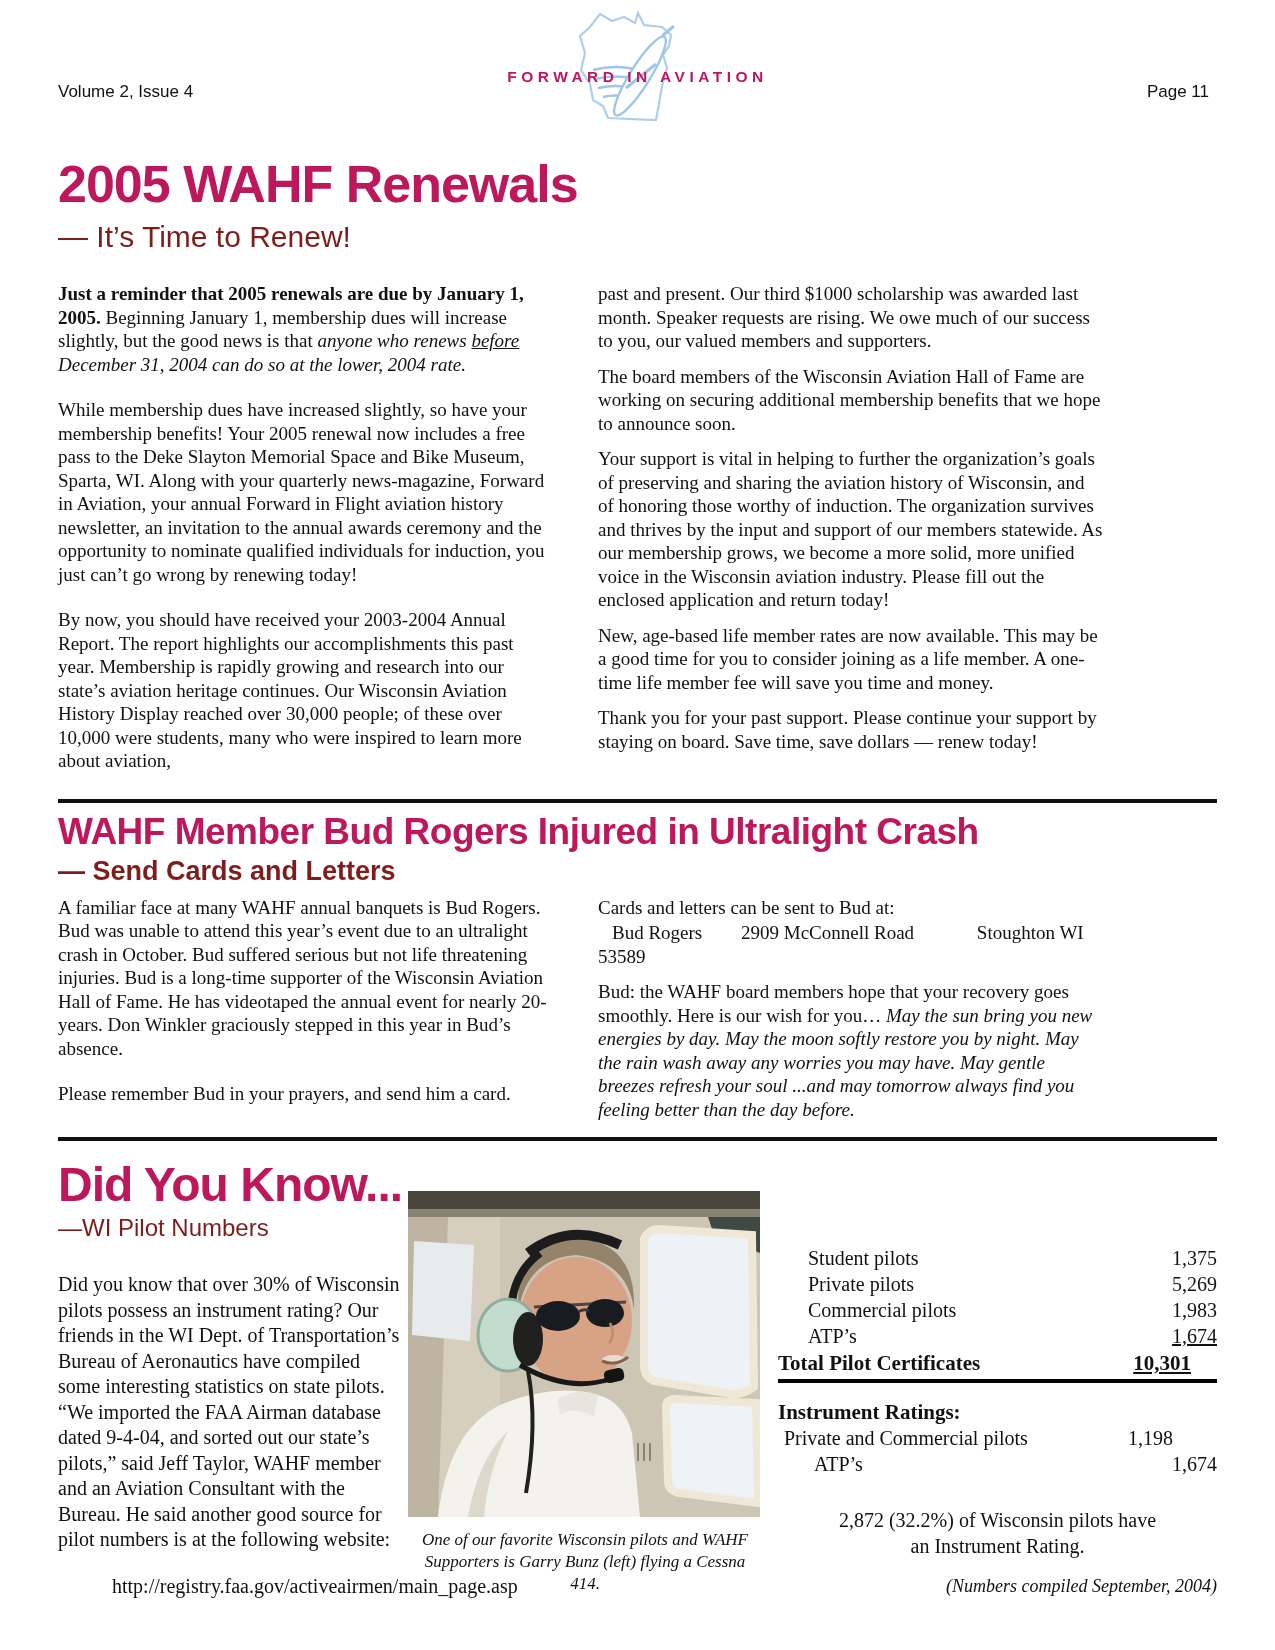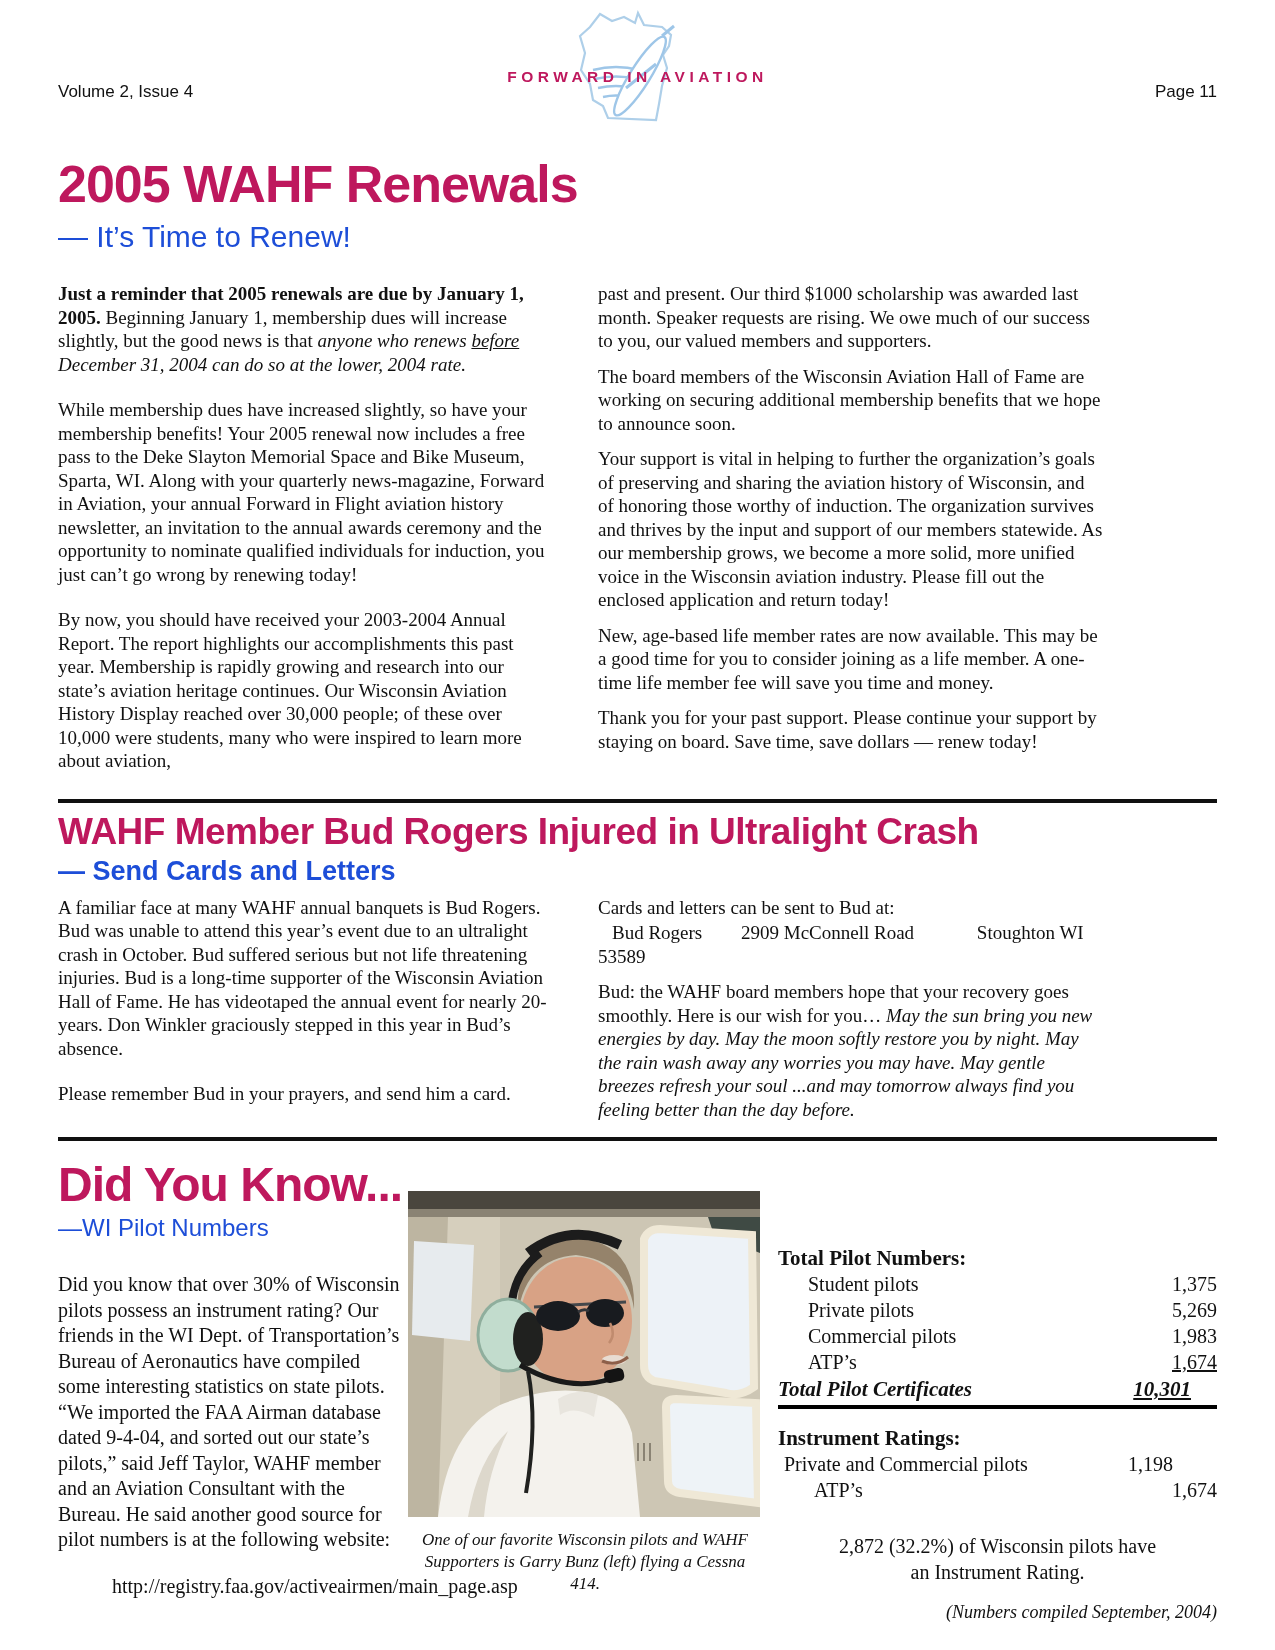--- a/index.html
+++ b/index.html
@@ -6,31 +6,31 @@
   html,body { margin:0; padding:0; background:#e8e8e8; }
   .page {
     width:1275px; height:1650px; background:#ffffff; margin:0 auto;
     position:relative; overflow:hidden; padding:0 58px;
     color:#111; font-family:"Liberation Serif", serif;
   }
   
   .hdr { position:relative; height:128px; padding-top:48px; }
   .vol, .pageno { font:17px "Liberation Sans", sans-serif; position:absolute; top:82px; }
   .vol { left:0; }
-  .pageno { right:0; }
+  .pageno { right:8px; }
   .logo { position:absolute; left:50%; top:8px; width:240px; height:130px; transform:translateX(-50%); }
   .logo svg { position:absolute; left:50%; top:0; transform:translateX(-50%); }
   .logo-text {
     position:absolute; top:60px; left:50%; transform:translateX(-50%);
     white-space:nowrap; color:#be185d; font:bold 15.5px "Liberation Sans", sans-serif;
     letter-spacing:4.5px;
   }
   
   h1 { font:bold 52px "Liberation Sans", sans-serif; letter-spacing:-1px; margin:26px 0 0; color:#be185d;}
-  .sub { font:30px "Liberation Sans", sans-serif; font-weight:normal; margin:6px 0 0; color:#1d4ed8;}
+  .sub { font:30px "Liberation Sans", sans-serif; font-weight:normal; margin:6px 0 0; color:#7f1d1d;}
   .art2 h1 { font-size:37px; letter-spacing:-0.5px; margin-top:6px; }
   .art2 .sub { font-size:27px; font-weight:bold; margin-top:3px; }
   
   .cols { display:flex; gap:48px; margin-top:28px; }
   .art2 .cols { margin-top:9px; }
   .col  { width:492px; font:19px/23.5px "Liberation Serif", serif; }
   .col:last-child { width:505px; }
   .col p { margin:0 0 22px; }
   .col.tight p { margin:0 0 12px; }
   .u { text-decoration:underline; }
@@ -50,21 +50,21 @@
   .url { font:20px "Liberation Serif", serif; margin-top:22px; margin-left:54px; white-space:nowrap; }
   .photo-col { margin:42px 0 0 4px; width:354px; flex:0 0 auto; }
   figure { margin:0; }
   .photo { width:352px; height:326px; }
   figcaption { font:italic 17px/22px "Liberation Serif", serif; text-align:center; margin-top:12px; }
   .stats { flex:1; margin-top:96px; padding-left:16px; font:20px/26px "Liberation Serif", serif; }
   .shead, .ihead { font-weight:bold; font-size:21px; }
   .ihead { margin-top:16px; }
   .srow { display:flex; justify-content:space-between; padding-left:30px; }
   .srow.u-val .sval { text-decoration:underline; }
-  .total { display:flex; justify-content:space-between; font-style:italic; font-weight:bold;
+  .total { display:flex; justify-content:space-between; font-weight:bold;
            font-size:21px; border-bottom:4px solid #000; padding:1px 0 3px; }
   .total .sval { text-decoration:underline; margin-right:26px; }
   .irow1 { display:flex; justify-content:space-between; padding-left:6px; }
   .irow1 .sval { margin-right:44px; }
   .irow2 { display:flex; justify-content:space-between; padding-left:36px; }
   .summary { text-align:center; margin-top:30px; font-size:20px; line-height:26px; }
   .compiled { text-align:right; font-style:italic; margin-top:14px; font-size:18px; }
 </style>
 </head>
 <body>
@@ -196,21 +196,20 @@
           <path d="M120 180 Q130 232 118 302" stroke="#20211f" stroke-width="4" fill="none"></path>
         </svg>
       </div>
       <figcaption>
         <div>One of our favorite Wisconsin pilots and WAHF</div>
         <div>Supporters is Garry Bunz (left) flying a Cessna 414.</div>
       </figcaption>
     </figure>
 
     <div class="stats">
-      <div class="shead">Total Pilot Numbers:</div>
       <div class="srow">
         <span class="slabel">Student pilots</span>
         <span class="sval">1,375</span>
       </div>
       <div class="srow">
         <span class="slabel">Private pilots</span>
         <span class="sval">5,269</span>
       </div>
       <div class="srow">
         <span class="slabel">Commercial pilots</span>

